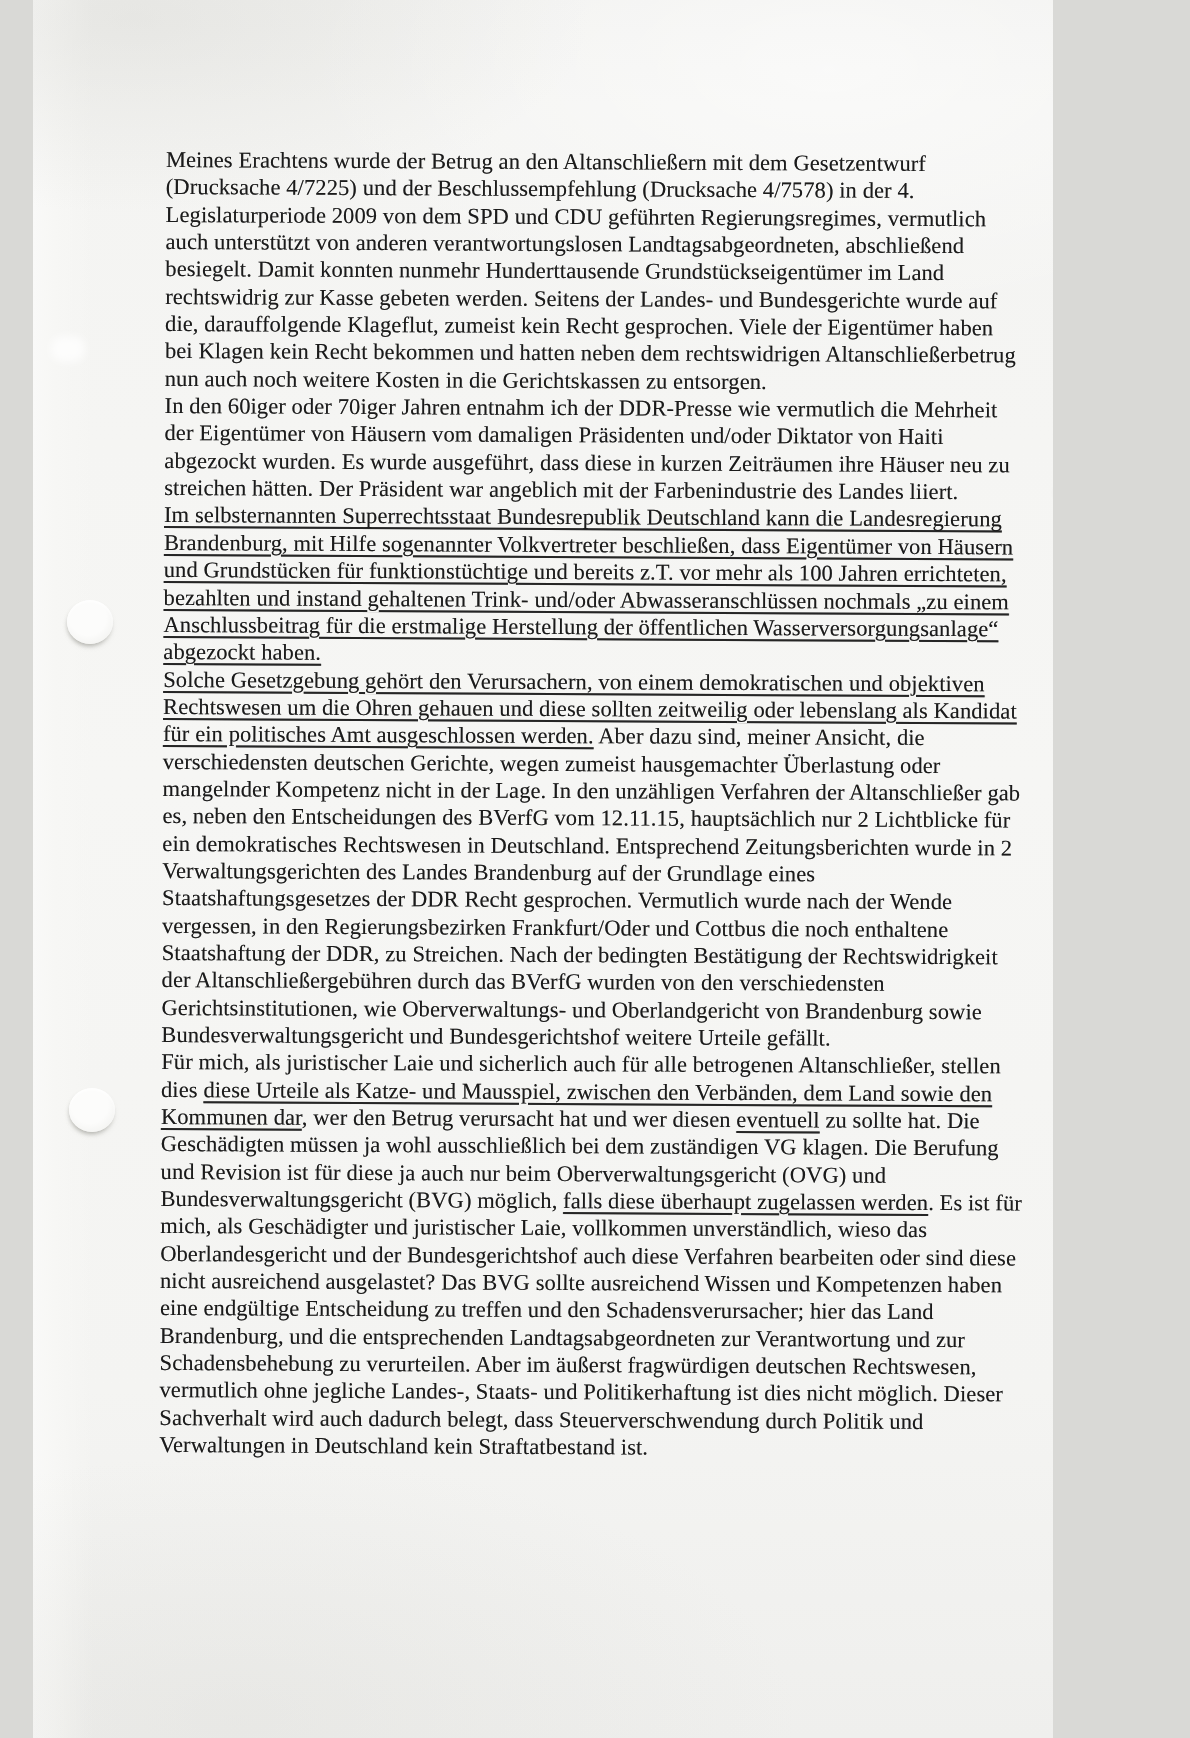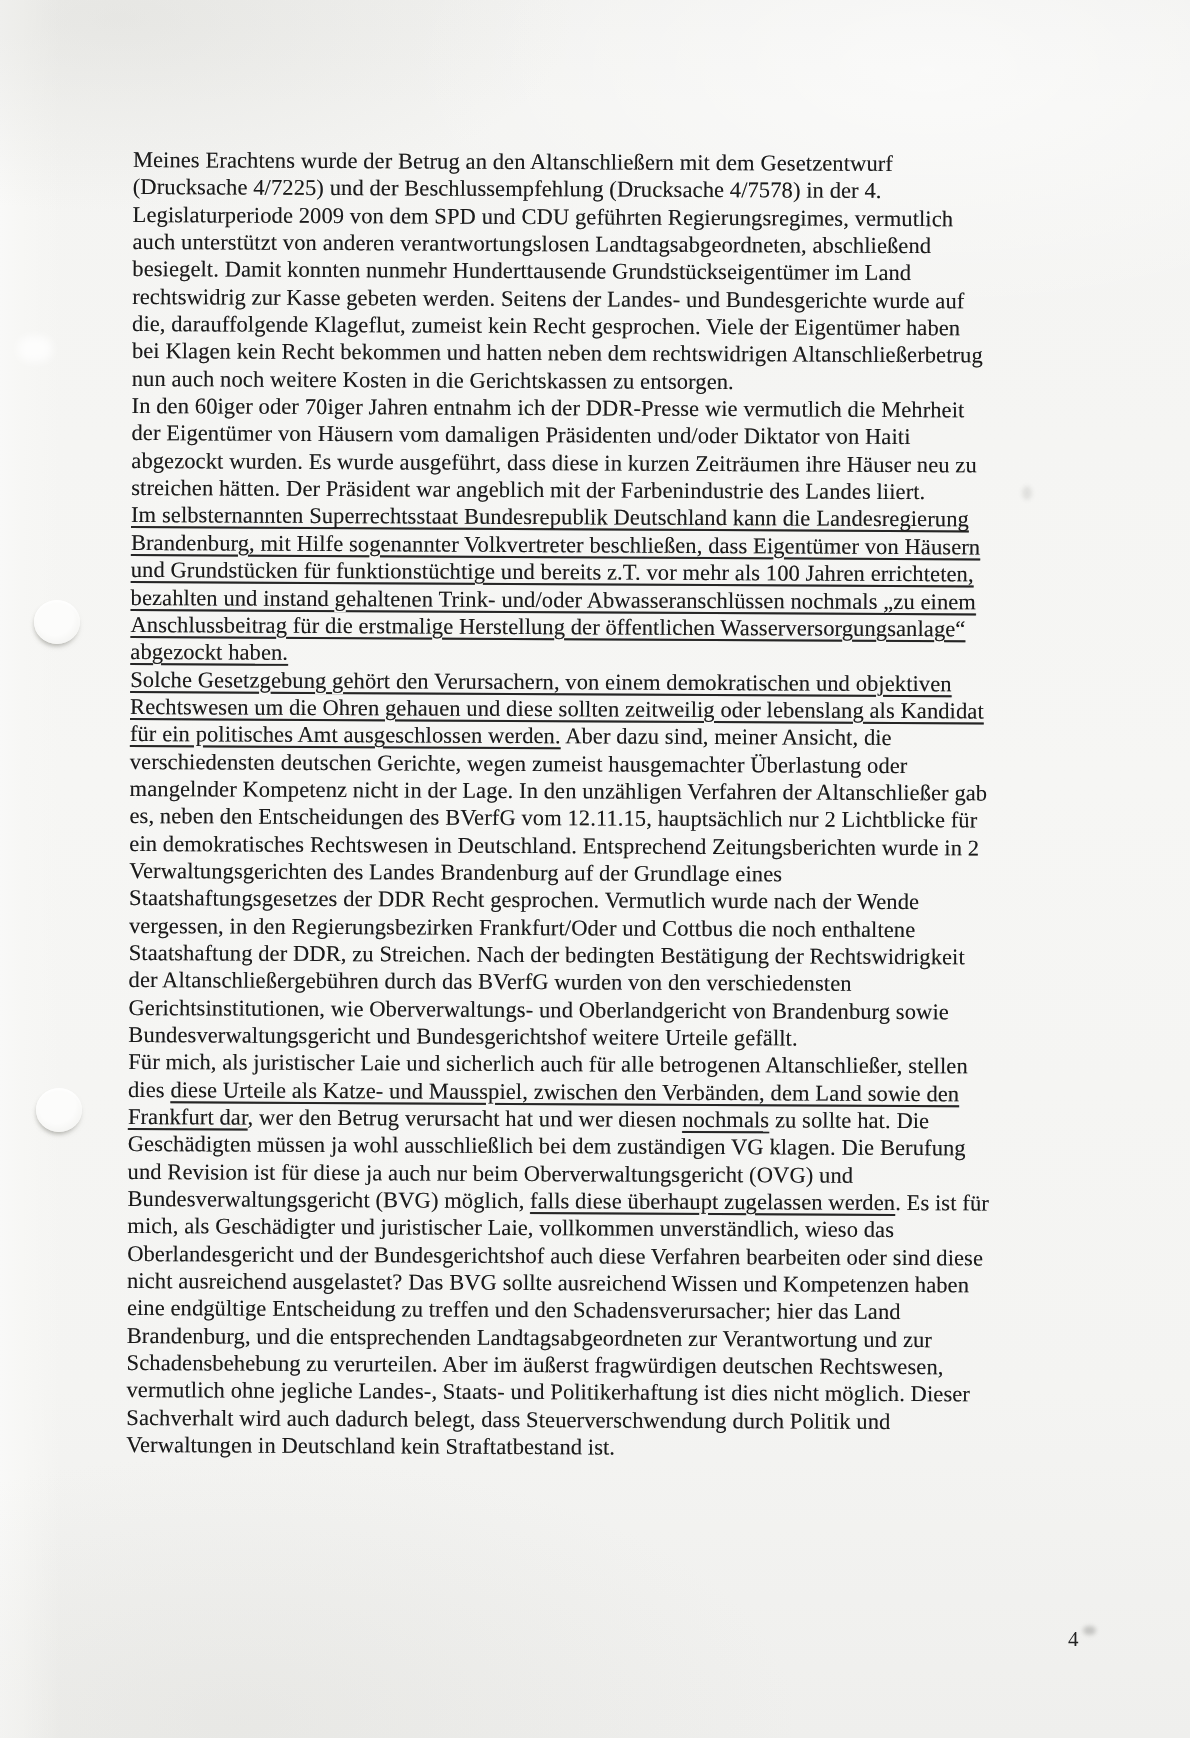--- a/index.html
+++ b/index.html
@@ -2,30 +2,31 @@
 <html lang="de"><head>
 <meta charset="utf-8">
 <style>
   html, body {
     margin: 0;
     padding: 0;
     background: #d9d9d6;
   }
   .scan-page {
     position: relative;
-    width: 1190px;
+    width: 1020px;
     height: 1738px;
     overflow: hidden;
     background:
       radial-gradient(ellipse 700px 300px at 10% 1%, rgba(210,210,205,0.35), transparent 65%),
       radial-gradient(ellipse 900px 420px at 78% 4%, rgba(255,255,255,0.55), transparent 60%),
       radial-gradient(ellipse 800px 380px at 20% 99%, rgba(215,215,210,0.30), transparent 70%),
       linear-gradient(90deg, #f9f9f8 0px, #f7f7f5 22px, rgba(247,247,245,0) 60px),
       linear-gradient(180deg, #f1f1ef 0%, #f4f4f2 6%, #f6f6f4 45%, #f4f4f2 80%, #efefed 100%);
     font-family: "Liberation Serif", "DejaVu Serif", serif;
+    margin-left: 33px;
   }
   .doc-text {
     position: absolute;
     left: 133px;
     top: 146px;
     width: 980px;
     transform: rotate(0.3deg);
     transform-origin: 0 0;
     font-size: 22.5px;
     line-height: 27.35px;
@@ -119,21 +120,21 @@
         <div class="line"><span>ein demokratisches Rechtswesen in Deutschland. Entsprechend Zeitungsberichten wurde in 2</span></div>
         <div class="line"><span>Verwaltungsgerichten des Landes Brandenburg auf der Grundlage eines</span></div>
         <div class="line"><span>Staatshaftungsgesetzes der DDR Recht gesprochen. Vermutlich wurde nach der Wende</span></div>
         <div class="line"><span>vergessen, in den Regierungsbezirken Frankfurt/Oder und Cottbus die noch enthaltene</span></div>
         <div class="line"><span>Staatshaftung der DDR, zu Streichen. Nach der bedingten Bestätigung der Rechtswidrigkeit</span></div>
         <div class="line"><span>der Altanschließergebühren durch das BVerfG wurden von den verschiedensten</span></div>
         <div class="line"><span>Gerichtsinstitutionen, wie Oberverwaltungs- und Oberlandgericht von Brandenburg sowie</span></div>
         <div class="line"><span>Bundesverwaltungsgericht und Bundesgerichtshof weitere Urteile gefällt.</span></div>
         <div class="line"><span>Für mich, als juristischer Laie und sicherlich auch für alle betrogenen Altanschließer, stellen</span></div>
         <div class="line"><span>dies </span><span class="u">diese Urteile als Katze- und Mausspiel, zwischen den Verbänden, dem Land sowie den</span></div>
-        <div class="line"><span class="u">Frankfurt dar</span><span>, wer den Betrug verursacht hat und wer diesen </span><span class="u">nochmals</span><span> zu sollte hat. Die</span></div>
+        <div class="line"><span class="u">Kommunen dar</span><span>, wer den Betrug verursacht hat und wer diesen </span><span class="u">eventuell</span><span> zu sollte hat. Die</span></div>
         <div class="line"><span>Geschädigten müssen ja wohl ausschließlich bei dem zuständigen VG klagen. Die Berufung</span></div>
         <div class="line"><span>und Revision ist für diese ja auch nur beim Oberverwaltungsgericht (OVG) und</span></div>
         <div class="line"><span>Bundesverwaltungsgericht (BVG) möglich, </span><span class="u">falls diese überhaupt zugelassen werden</span><span>. Es ist für</span></div>
         <div class="line"><span>mich, als Geschädigter und juristischer Laie, vollkommen unverständlich, wieso das</span></div>
         <div class="line"><span>Oberlandesgericht und der Bundesgerichtshof auch diese Verfahren bearbeiten oder sind diese</span></div>
         <div class="line"><span>nicht ausreichend ausgelastet? Das BVG sollte ausreichend Wissen und Kompetenzen haben</span></div>
         <div class="line"><span>eine endgültige Entscheidung zu treffen und den Schadensverursacher; hier das Land</span></div>
         <div class="line"><span>Brandenburg, und die entsprechenden Landtagsabgeordneten zur Verantwortung und zur</span></div>
         <div class="line"><span>Schadensbehebung zu verurteilen. Aber im äußerst fragwürdigen deutschen Rechtswesen,</span></div>
         <div class="line"><span>vermutlich ohne jegliche Landes-, Staats- und Politikerhaftung ist dies nicht möglich. Dieser</span></div>

